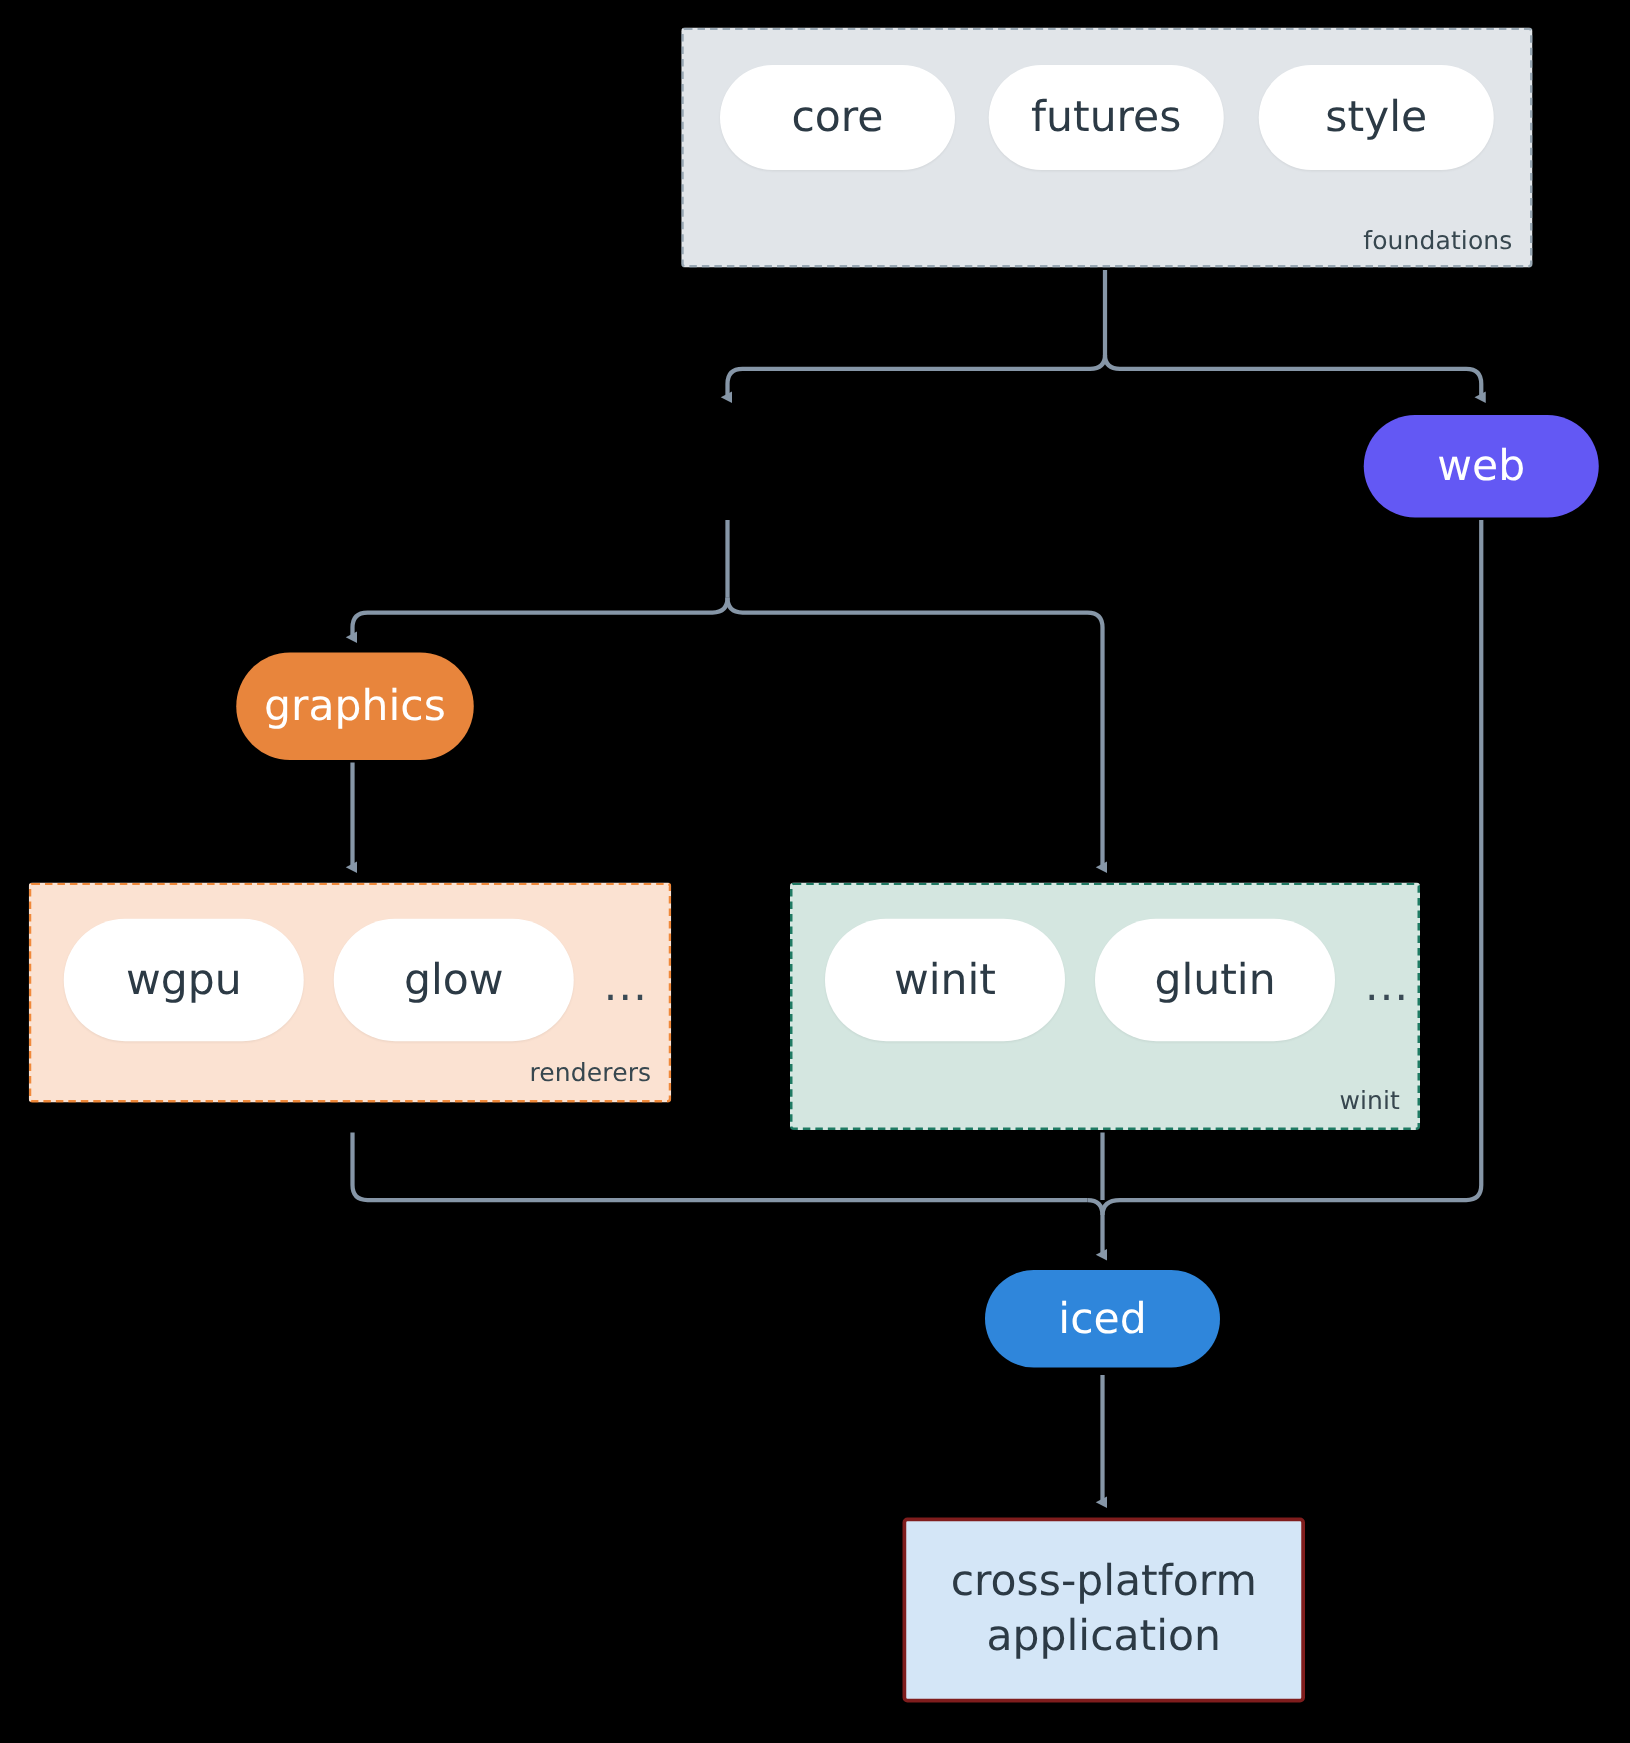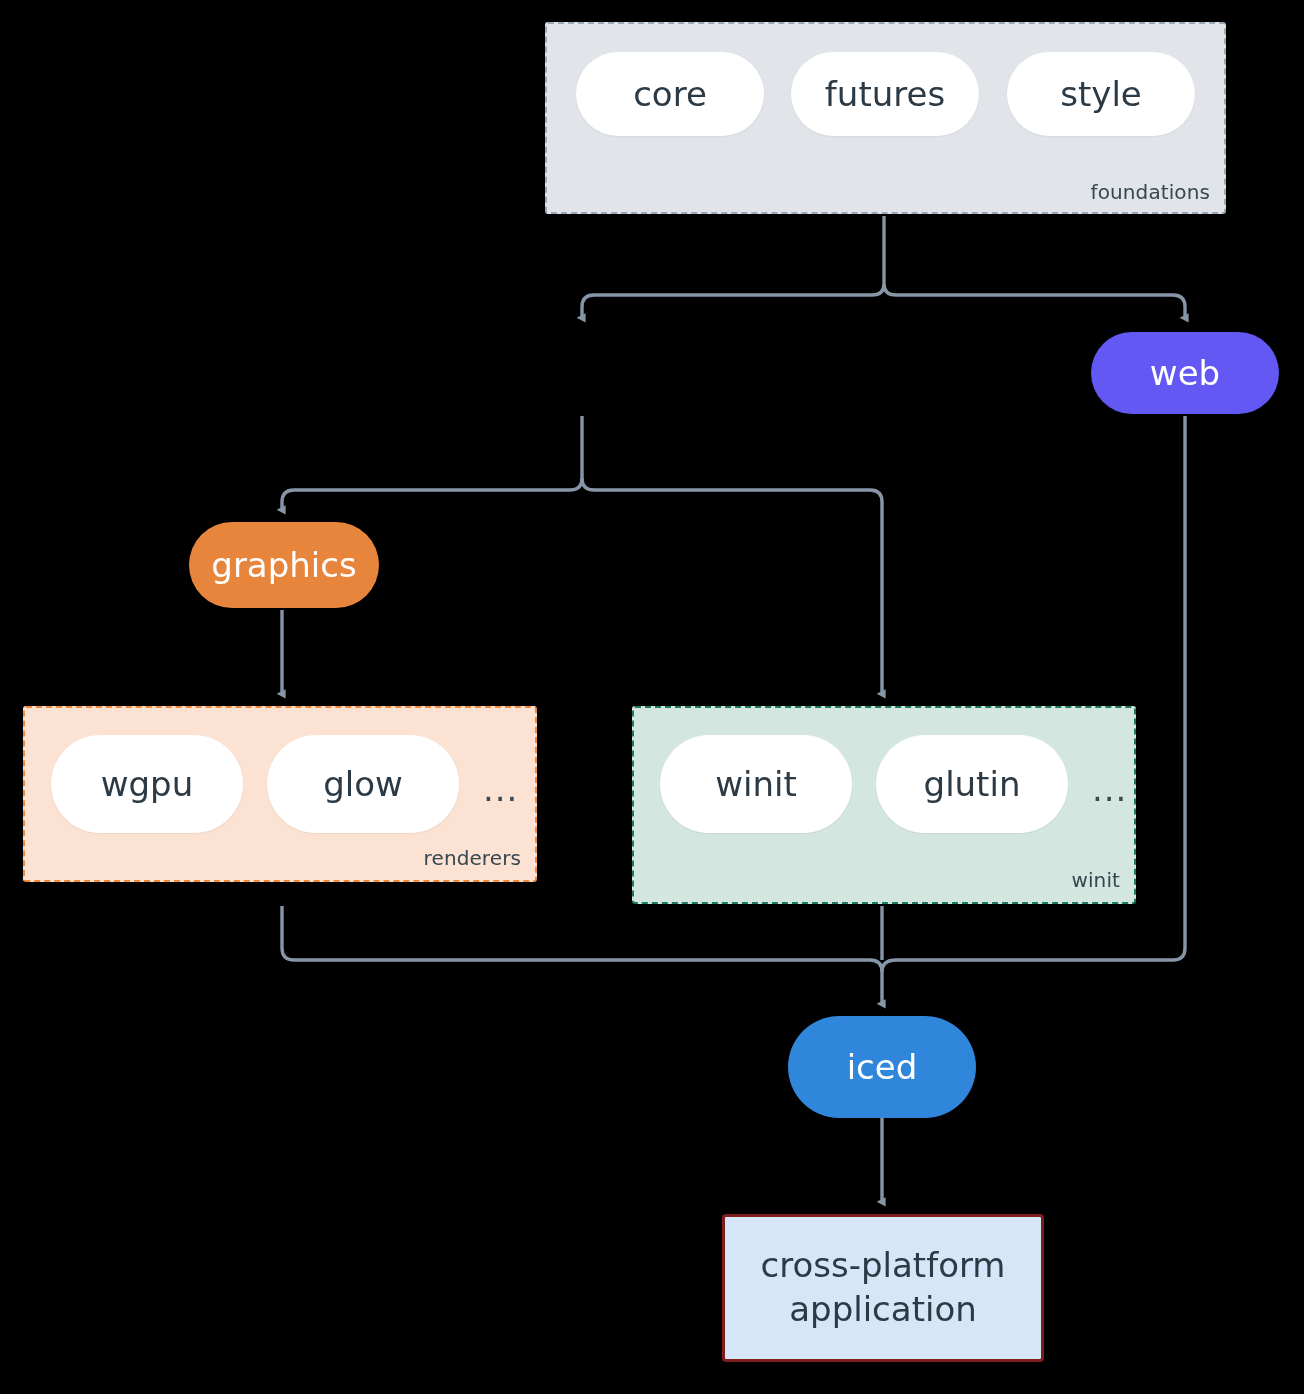--- a/index.html
+++ b/index.html
@@ -122,21 +122,21 @@
     left: 189px;
     top: 522px;
     width: 190px;
     height: 86px;
     background: #E8853C;
   }
   .node-iced {
     left: 788px;
     top: 1016px;
     width: 188px;
-    height: 102px;
+    height: 78px;
     background: #2F86DB;
   }
   
   .node-box {
     position: absolute;
     left: 722px;
     top: 1214px;
     width: 322px;
     height: 148px;
     background: #D4E6F7;

